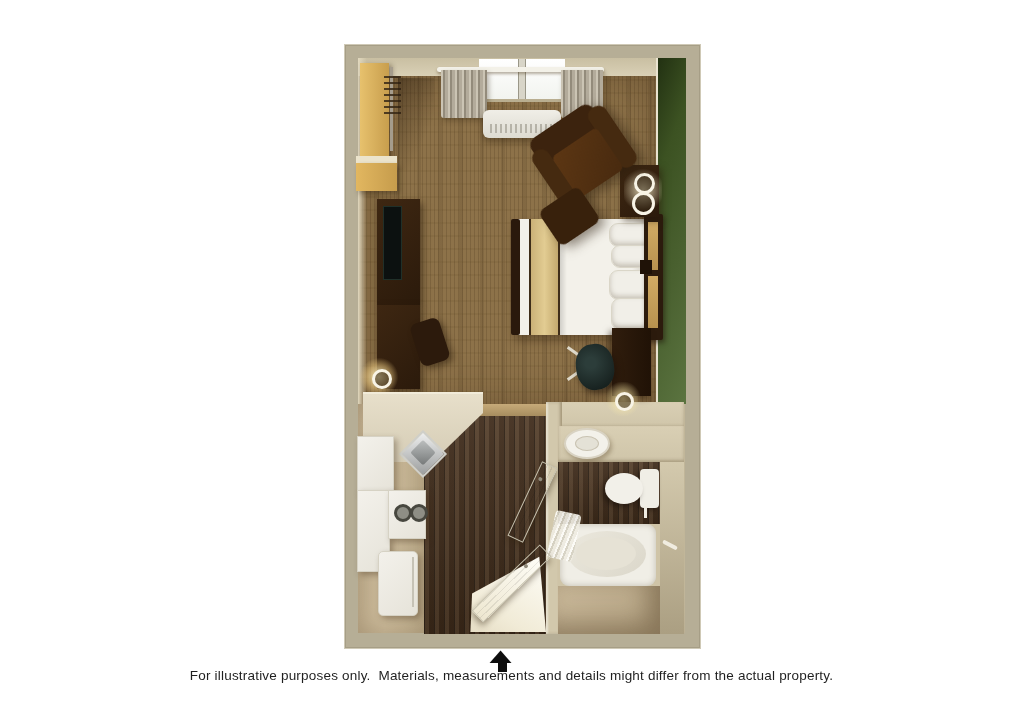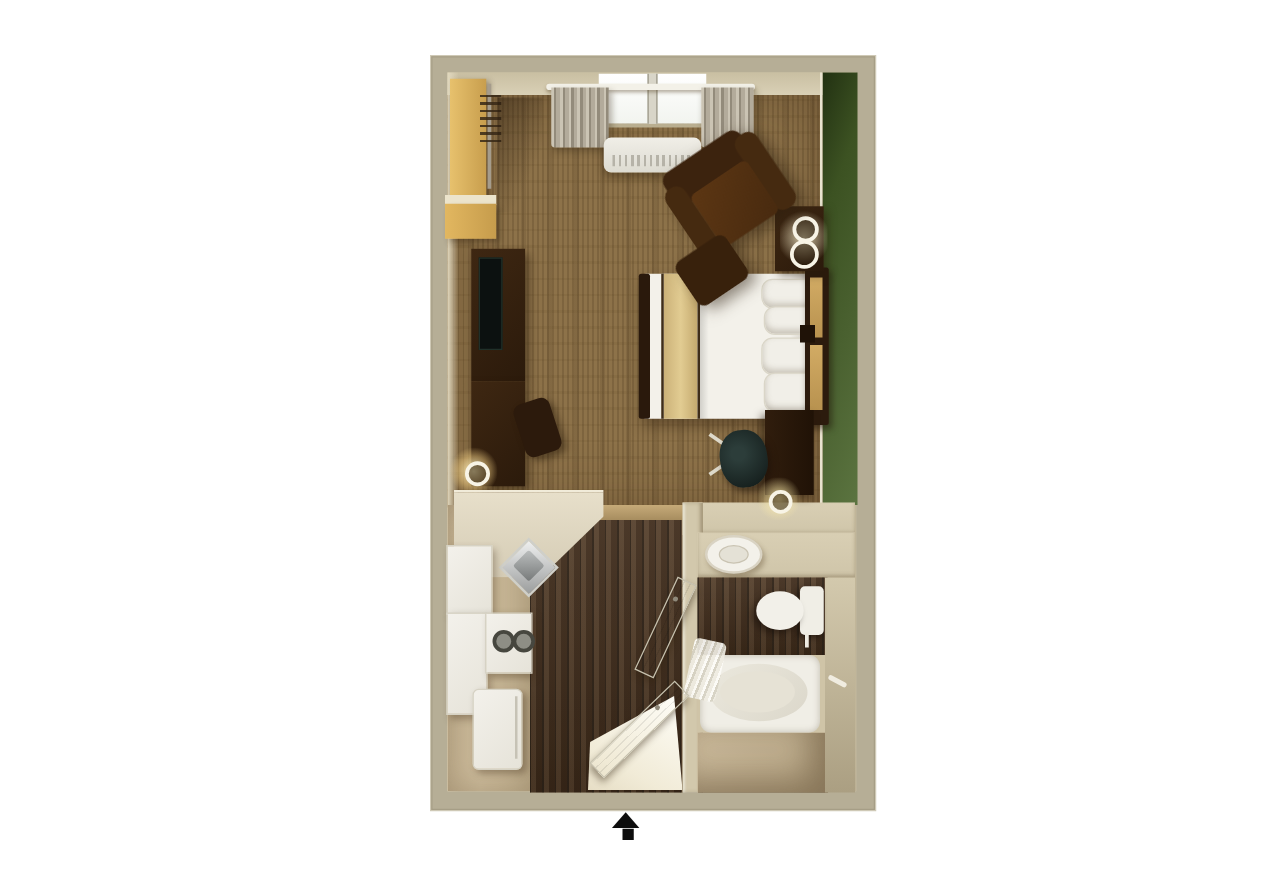--- a/index.html
+++ b/index.html
@@ -171,14 +171,15 @@
   </div>
   <div class="a" style="left:462px;top:552px;width:84px;height:80px;clip-path:polygon(10% 100%,12% 52%,92% 6%,100% 100%);background:linear-gradient(210deg,#fffef9,#f1ebd7 70%,#e5dcc3);"></div>
   <div class="a door" style="left:503px;top:536px;width:15px;height:93px;transform:rotate(46deg);">
     <div class="a" style="left:3px;top:22px;width:4px;height:4px;border-radius:50%;background:#8f897a;"></div>
   </div>
 
   <div class="a" style="left:486px;top:646px;width:32px;height:28px;">
     <span class="arrow-glyph">▲</span>
     <div class="arrow-stem"></div>
   </div>
+  <div class="a disclaimer" style="top:668px;">For illustrative purposes only.  Materials, measurements and details might differ from the actual property.</div>
 
 </div>
 
 </body></html>

